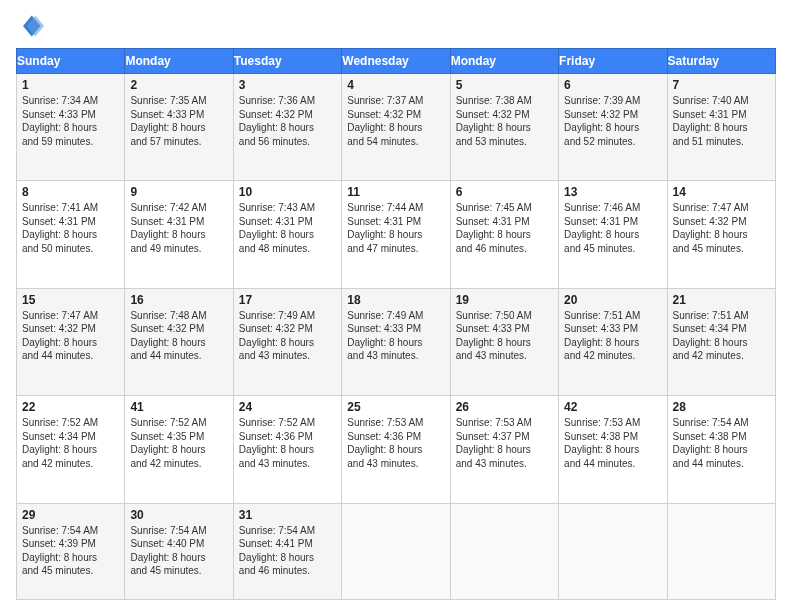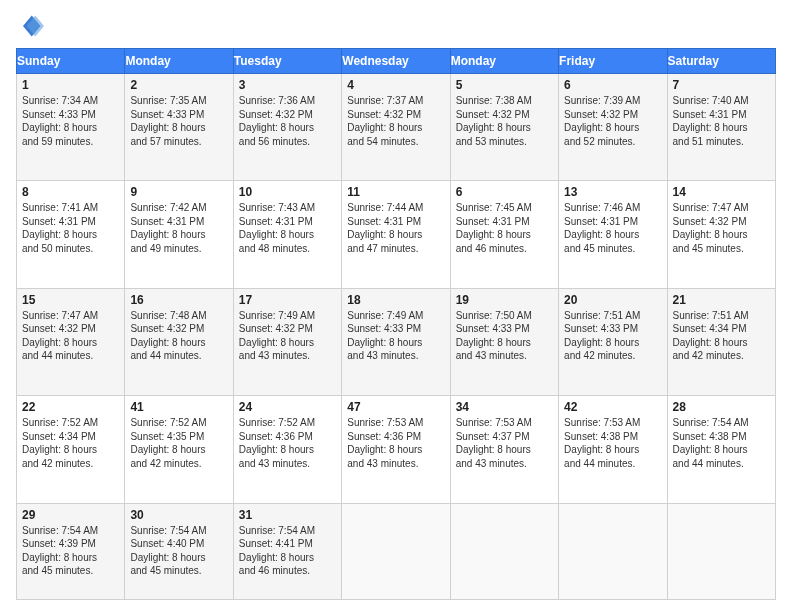--- a/index.html
+++ b/index.html
@@ -234,25 +234,25 @@
           </td>
           <td>
             <span class="day-num">41</span>
 <div class="day-info">Sunrise: 7:52 AM<br>Sunset: 4:35 PM<br>Daylight: 8 hours<br>and 42 minutes.</div>
           </td>
           <td>
             <span class="day-num">24</span>
 <div class="day-info">Sunrise: 7:52 AM<br>Sunset: 4:36 PM<br>Daylight: 8 hours<br>and 43 minutes.</div>
           </td>
           <td>
-            <span class="day-num">47</span>
+            <span class="day-num">25</span>
 <div class="day-info">Sunrise: 7:53 AM<br>Sunset: 4:36 PM<br>Daylight: 8 hours<br>and 43 minutes.</div>
           </td>
           <td>
-            <span class="day-num">34</span>
+            <span class="day-num">26</span>
 <div class="day-info">Sunrise: 7:53 AM<br>Sunset: 4:37 PM<br>Daylight: 8 hours<br>and 43 minutes.</div>
           </td>
           <td>
             <span class="day-num">42</span>
 <div class="day-info">Sunrise: 7:53 AM<br>Sunset: 4:38 PM<br>Daylight: 8 hours<br>and 44 minutes.</div>
           </td>
           <td>
             <span class="day-num">28</span>
 <div class="day-info">Sunrise: 7:54 AM<br>Sunset: 4:38 PM<br>Daylight: 8 hours<br>and 44 minutes.</div>
           </td>

